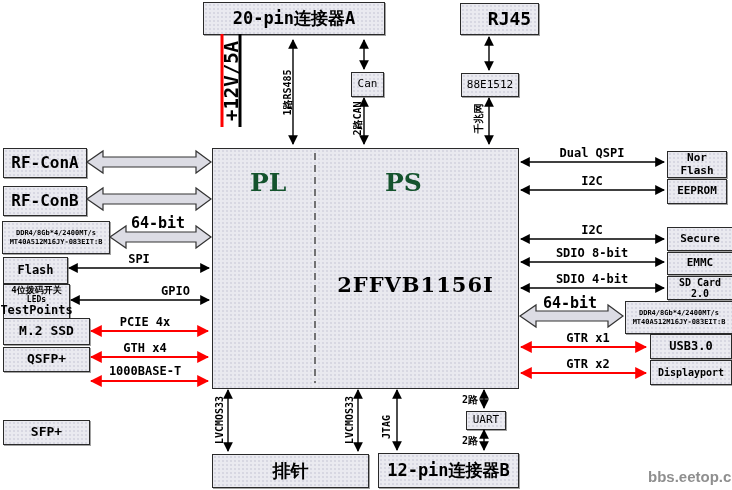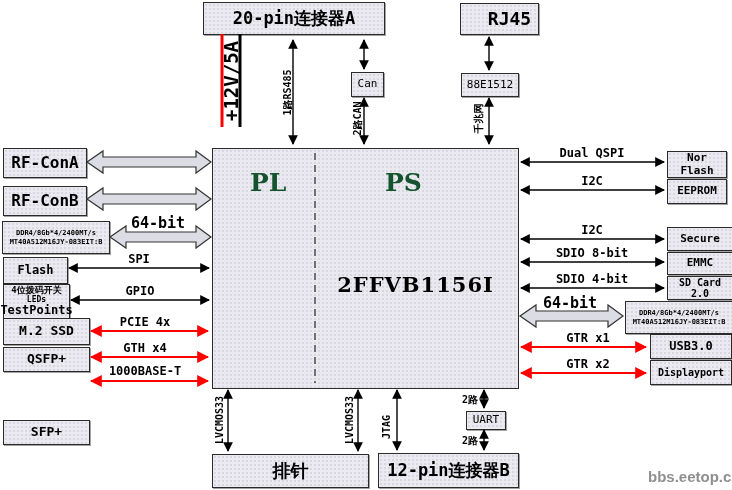--- a/index.html
+++ b/index.html
@@ -132,21 +132,21 @@
     </g>
   </svg>
 
   <div class="vlabel" style="left:176px;top:70px;width:110px;height:22px;font-size:19px;">+12V/5A</div>
   <div class="vlabel" style="left:242px;top:86px;width:90px;height:13px;">1路RS485</div>
   <div class="vlabel" style="left:322px;top:112px;width:70px;height:13px;">2路CAN</div>
   <div class="vlabel" style="left:448px;top:112px;width:60px;height:13px;">千兆网</div>
 
   <div class="hlabel" style="left:108px;top:214px;width:100px;font-size:15px;">64-bit</div>
   <div class="hlabel" style="left:89px;top:252px;width:100px;">SPI</div>
-  <div class="hlabel" style="left:90px;top:284px;width:100px;">GPIO</div>
+  <div class="hlabel" style="left:90px;top:284px;width:100px;text-align:right;">GPIO</div>
   <div class="hlabel" style="left:95px;top:315px;width:100px;">PCIE 4x</div>
   <div class="hlabel" style="left:95px;top:341px;width:100px;">GTH x4</div>
   <div class="hlabel" style="left:85px;top:364px;width:120px;">1000BASE-T</div>
 
   <div class="hlabel" style="left:532px;top:146px;width:120px;">Dual QSPI</div>
   <div class="hlabel" style="left:532px;top:174px;width:120px;">I2C</div>
   <div class="hlabel" style="left:532px;top:223px;width:120px;">I2C</div>
   <div class="hlabel" style="left:532px;top:246px;width:120px;">SDIO 8-bit</div>
   <div class="hlabel" style="left:532px;top:272px;width:120px;">SDIO 4-bit</div>
   <div class="hlabel" style="left:520px;top:294px;width:100px;font-size:15px;">64-bit</div>

